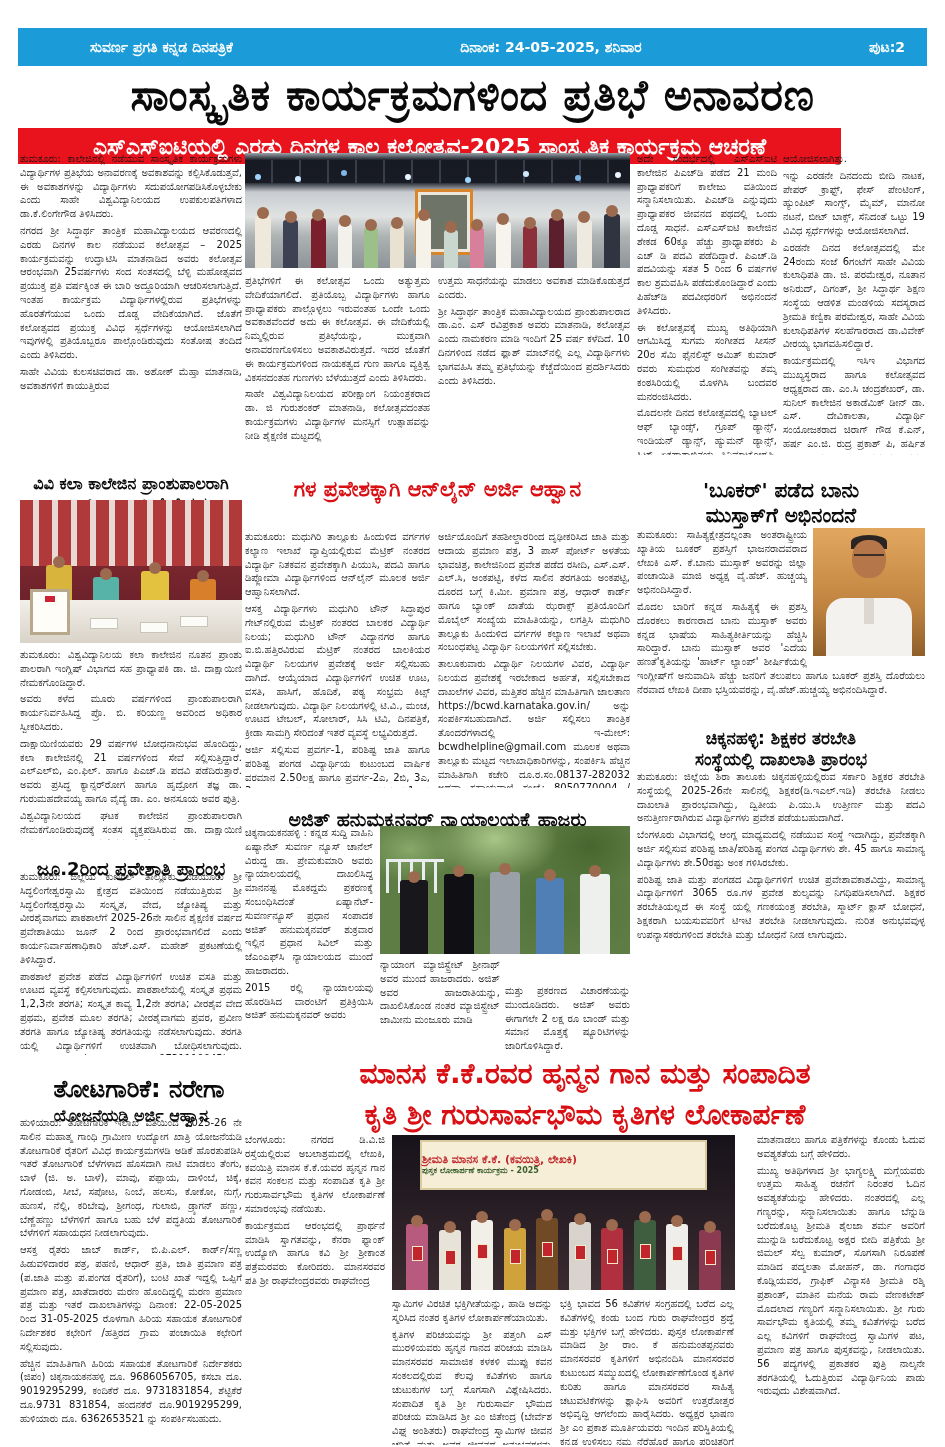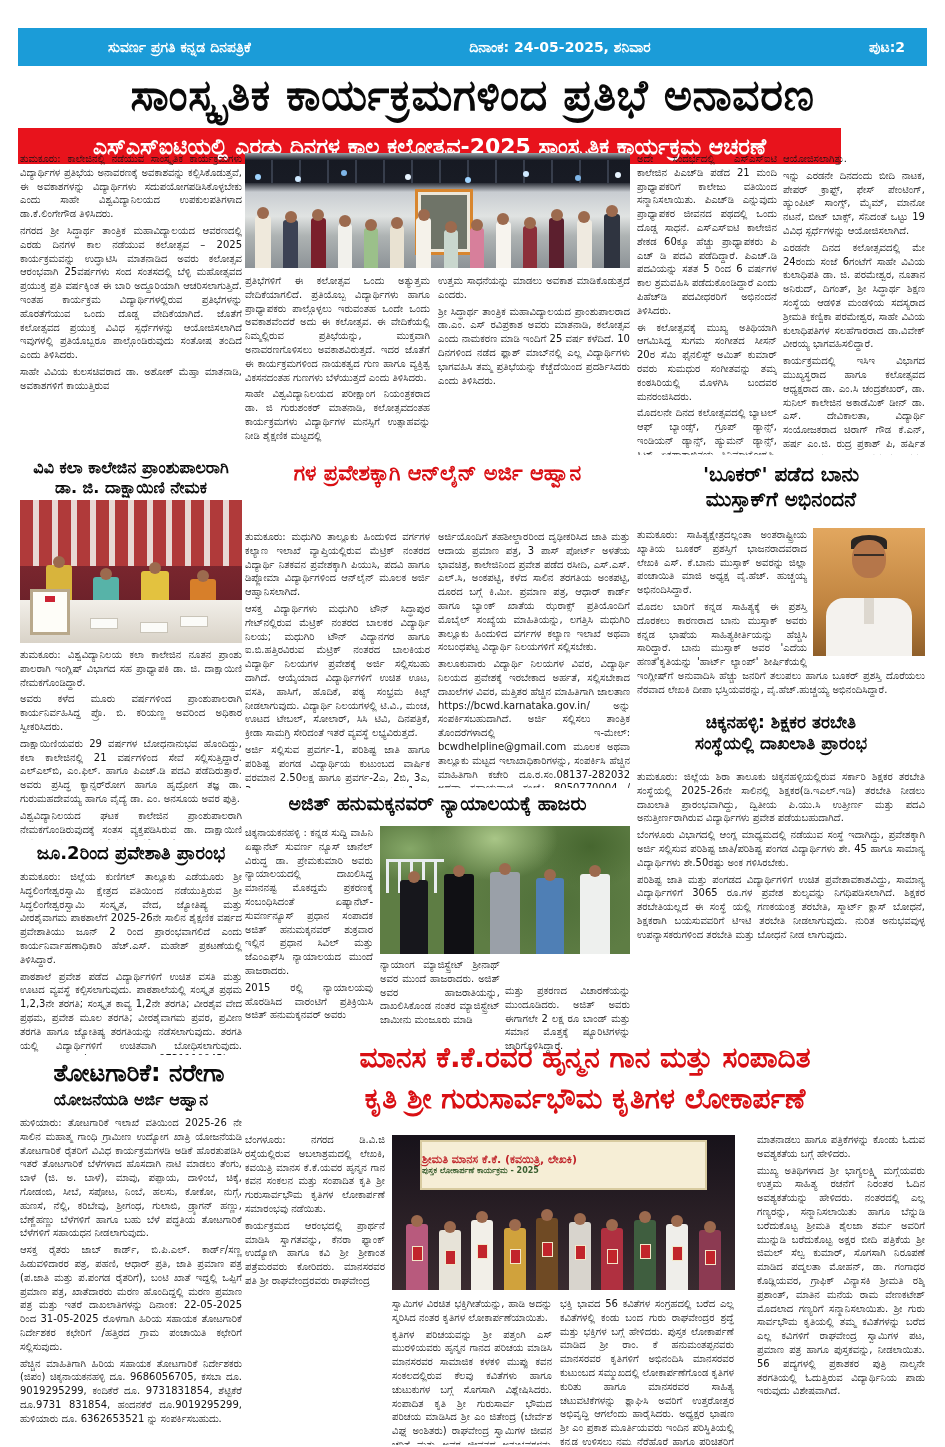--- a/index.html
+++ b/index.html
@@ -2,29 +2,29 @@
 <html><head>
 <meta charset="utf-8">
 <style>
   html,body{margin:0;padding:0;background:#fff;}
   .page{position:relative;width:945px;height:1447px;background:#fff;overflow:hidden;
         font-family:"DejaVu Sans",sans-serif;}
   .abs{position:absolute;}
   
   .mast{left:18px;top:28px;width:909px;height:38px;background:#1b9cd8;color:#fff;
         display:flex;align-items:center;font-weight:700;font-size:14px;}
-  .mast .l{padding-left:90px;}
+  .mast .l{padding-left:72px;}
   .mast .c{flex:1;text-align:center;}
   .mast .r{padding-right:22px;}
   
   .mainhl{left:18px;top:72px;width:909px;text-align:center;font-weight:800;
           font-size:43px;line-height:1.1;color:#0a0a0a;letter-spacing:0.5px;}
   .strap{left:18px;top:128px;width:823px;height:36px;background:#e8131c;color:#fff;
          display:flex;align-items:center;justify-content:center;font-weight:700;font-size:22px;}
-  .hl{font-weight:800;color:#0b0b0b;text-align:center;line-height:1.25;}
+  .hl{font-weight:800;color:#0b0b0b;text-align:center;line-height:1.25;margin-top:16px;}
   .redtx{color:#d90f13;}
   
   .bt{font-size:10px;line-height:1.38;text-align:justify;color:#141414;overflow:hidden;}
   .bt p{margin:0 0 3px 0;}
   
   .photo{overflow:hidden;background:#888;}
   .row{position:absolute;left:0;right:0;bottom:0;display:flex;align-items:flex-end;
        justify-content:space-around;padding:0 4px;}
   .p{position:relative;display:inline-block;border-radius:3px 3px 0 0;}
   .p::before{content:'';position:absolute;top:-9px;left:50%;margin-left:-6px;width:12px;height:12px;

